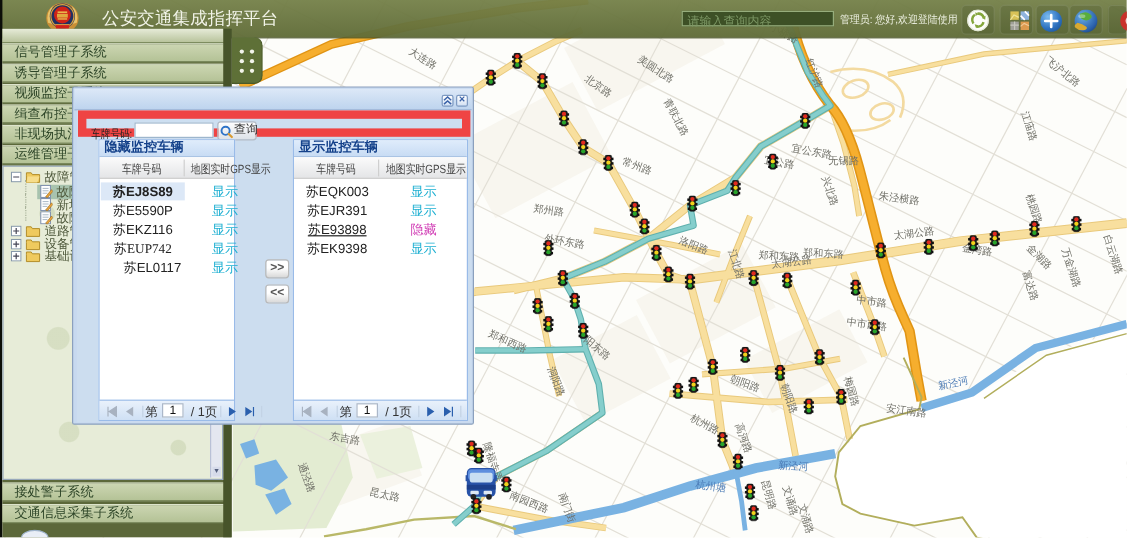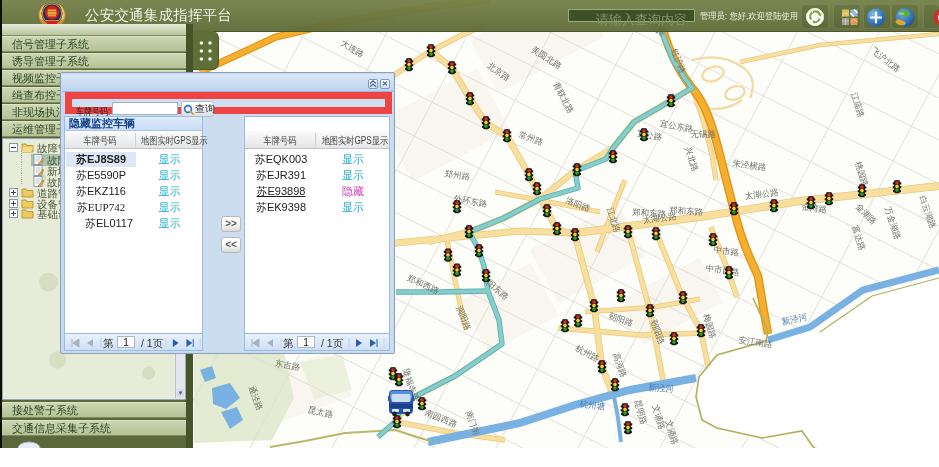--- a/index.html
+++ b/index.html
@@ -6,21 +6,21 @@
  font-family:"Liberation Sans",sans-serif;}
 #app{position:absolute;left:0;top:0;width:939px;height:448px;overflow:hidden;}
 .abs{position:absolute;}
 
 #topbar{position:absolute;left:0;top:0;width:939px;height:32px;
  background:linear-gradient(rgba(116,128,72,.95),rgba(96,108,56,.96));
  border-bottom:1px solid #4c572b;}
 #title{position:absolute;left:85px;top:6px;font-size:14.5px;color:#f2f4e8;letter-spacing:0.2px;}
 #searchbox{position:absolute;left:568px;top:9px;width:127px;height:13px;background:#3d5026;
  border:1px solid #96ad7c;}
-#searchbox span{position:absolute;left:4px;top:1px;font-size:13px;color:#7d9865;margin-left:23px;}
+#searchbox span{position:absolute;left:4px;top:1px;font-size:10px;color:#7d9865;}
 #admin{position:absolute;left:700px;top:10px;font-size:9px;color:#eef1e2;white-space:nowrap;transform:scaleX(.92);transform-origin:0 50%;}
 .ibtn{position:absolute;top:4px;width:28px;height:25px;background:rgba(30,40,10,.14);
  border:1px solid rgba(255,255,255,.10);border-radius:4px;}
 
 #edge{position:absolute;left:0;top:0;width:2px;height:448px;background:#0c0e08;}
 #sidebar{position:absolute;left:2px;top:24px;width:191px;height:424px;background:#5c683a;}
 #sidebar .rb{position:absolute;right:0;top:0;width:7px;height:424px;background:#47542a;}
 .mstrip{position:absolute;left:0;top:0;width:184px;height:12px;
  background:linear-gradient(#e6ebd8,#b9c49d);border-bottom:1px solid #7d8c5f;}
 .mitem{position:absolute;left:0;width:184px;height:16px;
@@ -511,21 +511,21 @@
     <div id="fpanel">
       <label>车牌号码:</label>
       <div class="inp"></div>
       <div class="btn">查询
         <svg class="abs" style="left:1px;top:2px" width="12" height="12" viewBox="0 0 12 12">
           <circle cx="5" cy="5" r="3.4" fill="none" stroke="#2e74c8" stroke-width="1.6"></circle>
           <path d="M7.6 7.6 L10.2 10.2" stroke="#d89a30" stroke-width="1.8" stroke-linecap="round"></path>
         </svg>
       </div>
     </div>
-    <div class="gpanel" style="left:0px;width:139px">
+    <div class="gpanel" style="left:18px;width:114px">
           <div class="ghead">隐藏监控车辆</div>
           <div class="chead">
             <div class="c1" style="left:0;width:70px">车牌号码</div>
             <div class="dv" style="left:70px"></div>
             <div class="c2" style="left:70px;width:67px">地图实时GPS显示</div>
           </div>
           <div class="grow" style="top:33px">
             <div class="p" style="left:0;width:70px;font-weight:bold;background:#dce8f7;">苏EJ8S89</div>
             <div class="lk" style="left:70px;width:67px;color:#1fb0d2">显示</div>
           </div>
@@ -561,20 +561,21 @@
               <g fill="#2a5fad">
                 <path d="M8,1 L14,5 L8,9 Z"></path>
                 <path d="M22,1 L28,5 L22,9 Z"></path>
                 <path d="M29,1 v8" stroke="#2a5fad"></path>
               </g>
               <path d="M36,0 v10" stroke="#c3d2e4"></path>
             </svg>
           </div>
         </div>
     <div class="gpanel" style="left:180px;width:146px">
+          <div class="ghead">显示监控车辆</div>
           <div class="chead">
             <div class="c1" style="left:0;width:70px">车牌号码</div>
             <div class="dv" style="left:70px"></div>
             <div class="c2" style="left:70px;width:74px">地图实时GPS显示</div>
           </div>
           <div class="grow" style="top:33px">
             <div class="p" style="left:0;width:70px;">苏EQK003</div>
             <div class="lk" style="left:70px;width:74px;color:#1fb0d2">显示</div>
           </div>
           <div class="grow" style="top:49px">

